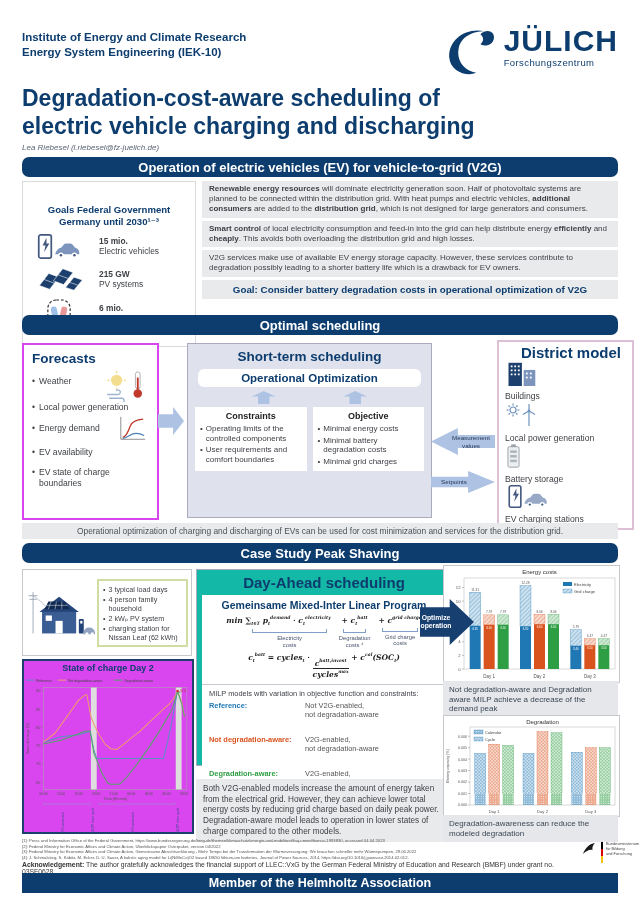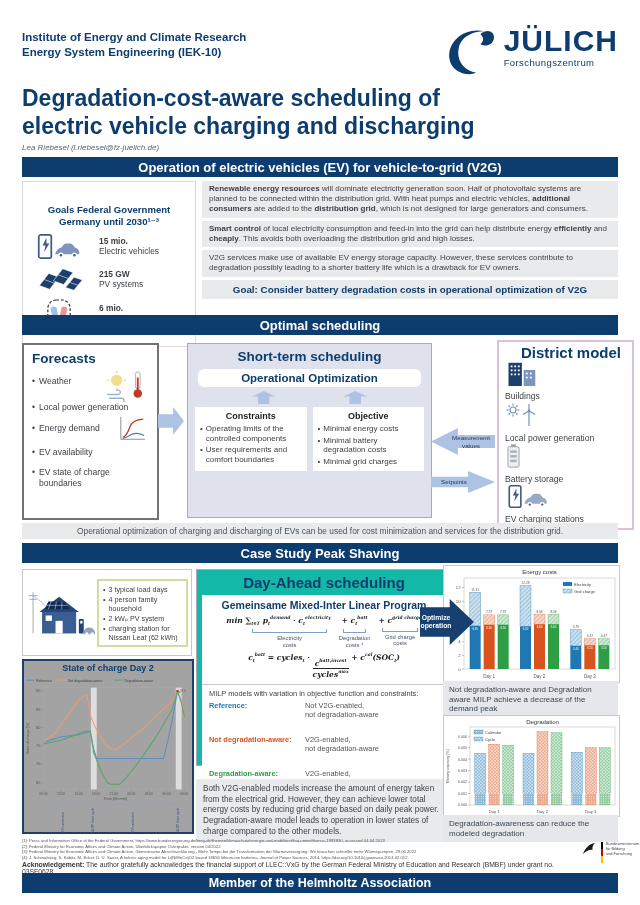--- a/index.html
+++ b/index.html
@@ -9,32 +9,32 @@
   
   .inst{left:22px;top:30px;font-size:11.5px;font-weight:bold;color:#0d3d6e;line-height:1.3;}
   .logo{right:22px;top:26px;display:flex;align-items:flex-start;gap:8px;}
   .logo-texts{display:flex;flex-direction:column;line-height:1;}
   .logo-name{font-size:30px;font-weight:bold;color:#0d3d6e;letter-spacing:1px;}
   .logo-sub{font-size:9.5px;color:#0d3d6e;margin-top:2px;letter-spacing:0.4px;}
   .title{left:22px;top:84px;font-size:23px;font-weight:bold;color:#0d3d6e;line-height:1.22;}
   .author{left:22px;top:143px;font-size:8px;font-style:italic;color:#5a6472;}
   
   .secbar{position:absolute;left:22px;width:596px;height:20px;background:#0d3d6e;color:#fff;
-          font-weight:bold;font-size:13px;display:flex;align-items:center;justify-content:center;}
+          font-weight:bold;font-size:13px;display:flex;align-items:center;justify-content:center;border-radius:7px;}
   
   .goals{left:22px;top:181px;width:172px;height:124px;border:1px solid #d8dadd;background:#fff;padding:20px 0;}
   .goals-title{font-size:9.6px;font-weight:bold;color:#0d3d6e;text-align:center;line-height:1.25;margin-top:2px;}
   .g-row{display:flex;align-items:center;gap:14px;margin:5px 4px 0 10px;}
   .g-icn{width:52px;display:flex;justify-content:center;}
   .g-txt{font-size:8.4px;color:#3c3f44;line-height:1.2;}
   .paras{left:202px;top:181px;width:416px;display:flex;flex-direction:column;gap:3px;}
   .para{background:#e9eaec;color:#3c3f44;font-size:8px;line-height:1.28;padding:3px 7px;}
   .goalbar{background:#e9eaec;color:#0d3d6e;font-weight:bold;font-size:9.8px;text-align:center;padding:4px 0;}
   
-  .fbox{left:22px;top:343px;width:133px;height:173px;border:2px solid #737373;background:#fff;}
+  .fbox{left:22px;top:343px;width:133px;height:173px;border:2px solid #d946ef;background:#fff;}
   .f-title{font-size:13.5px;font-weight:bold;color:#0d3d6e;margin:6px 8px 0 8px;}
   .f-item{position:relative;display:flex;gap:4px;margin:10px 8px 0 8px;font-size:8.6px;color:#3c3f44;line-height:1.2;}
   .arr{background:#aec3e4;}
   .arr-r{clip-path:polygon(0 26%,58% 26%,58% 0,100% 50%,58% 100%,58% 74%,0 74%);}
   .arr-l{clip-path:polygon(100% 26%,42% 26%,42% 0,0 50%,42% 100%,42% 74%,100% 74%);}
   .arr-u{clip-path:polygon(26% 100%,26% 42%,0 42%,50% 0,100% 42%,74% 42%,74% 100%);}
   .arr-lbl{font-size:6.2px;color:#1d3250;display:flex;align-items:center;justify-content:center;
            width:100%;height:100%;text-align:center;line-height:1.15;}
   .stbox{left:187px;top:343px;width:243px;height:173px;background:#dfe2ec;border:1px solid #a9abbd;}
   .st-title{font-size:13.5px;font-weight:bold;color:#0d3d6e;text-align:center;margin-top:5px;}
@@ -49,21 +49,21 @@
   .d-title{font-size:15px;font-weight:bold;color:#0d3d6e;margin-top:0;padding-left:16px;}
   .d-label{font-size:8.6px;color:#3c3f44;margin-top:1px;}
   .graynote{left:22px;top:523px;width:596px;background:#e9eaec;color:#4a5158;font-size:8.4px;
             text-align:center;padding:3px 0;}
   
   .setup{left:22px;top:569px;width:168px;height:85px;border:1px solid #c6c8ce;background:#fff;
          display:flex;align-items:center;}
   .setup-list{border:2px solid #cfdca2;margin-right:3px;padding:3px 4px;width:90px;font-size:7.2px;
               color:#3c3f44;line-height:1.25;}
   .s-li{display:flex;gap:3px;margin-top:1px;}
-  .socbox{left:22px;top:659px;width:168px;height:171px;border:2px solid #1c3f6e;background:#a3a3a3;}
+  .socbox{left:22px;top:659px;width:168px;height:171px;border:2px solid #1c3f6e;background:#d946ef;}
   .soc-title{font-size:9px;font-weight:bold;color:#0d3d6e;text-align:center;padding-top:2px;height:12px;}
   .dayahead{left:196px;top:569px;width:244px;height:187px;background:#14b8a6;border:1px solid #a9abbd;padding:4px 5px;}
   .da-title{font-size:15px;font-weight:bold;color:#0d3d6e;text-align:center;}
   .da-inner{background:#fff;margin-top:4px;padding:4px 7px;}
   .da-sub{font-size:10.5px;font-weight:bold;color:#0d3d6e;text-align:center;}
   .da-terms{display:flex;justify-content:center;gap:8px;align-items:flex-start;margin-top:4px;}
   .da-term{display:flex;flex-direction:column;}
   .da-math{font-family:"DejaVu Serif",serif;font-style:italic;font-weight:bold;font-size:7.6px;
            color:#222;text-align:center;}
   .da-math sub,.da-math sup{font-size:0.6em;}

